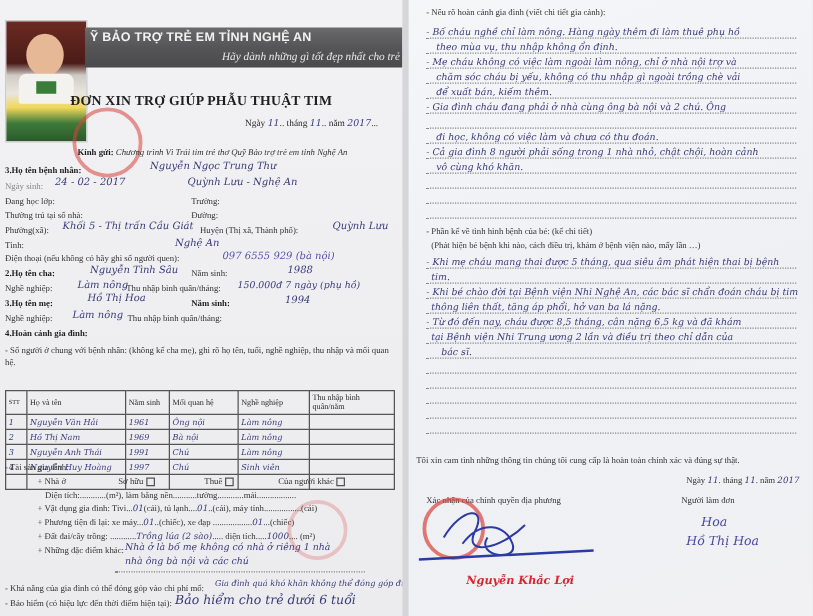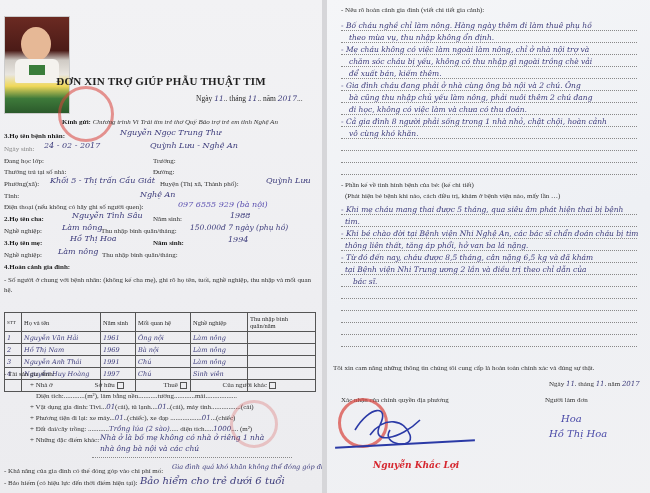--- a/index.html
+++ b/index.html
@@ -37,20 +37,24 @@
 </style>
 </head>
 <body>
 
 <div class="page left">
   <div class="photo">
     <div class="face"></div>
     <div class="shirt"></div>
     <div class="logo"></div>
   </div>
+  <div class="banner">
+    <div class="t1">Ỹ BẢO TRỢ TRẺ EM TỈNH NGHỆ AN</div>
+    <div class="t2">Hãy dành những gì tốt đẹp nhất cho trẻ</div>
+  </div>
   <div class="seal s1"></div>
 
   <div class="title">ĐƠN XIN TRỢ GIÚP PHẪU THUẬT TIM</div>
   <div class="datel">
     <span>Ngày</span>
     <span class="hw">11</span>..
     <span>tháng</span>
     <span class="hw">11</span>..
     <span>năm</span>
     <span class="hw">2017</span>...
@@ -200,21 +204,20 @@
   <div class="rline" style="top:150px;"></div>
   <div class="rline" style="top:162px;"></div>
   <div class="rline" style="top:174px;"></div>
 
   <div class="rhw hw" style="left:14px;top:21px;">- Bố cháu nghề chỉ làm nông. Hàng ngày thêm đi làm thuê phụ hồ</div>
   <div class="rhw hw" style="left:22px;top:33px;">theo mùa vụ, thu nhập không ổn định.</div>
   <div class="rhw hw" style="left:14px;top:45px;">- Mẹ cháu không có việc làm ngoài làm nông, chỉ ở nhà nội trợ và</div>
   <div class="rhw hw" style="left:22px;top:57px;">chăm sóc cháu bị yếu, không có thu nhập gì ngoài trồng chè vải</div>
   <div class="rhw hw" style="left:22px;top:69px;">để xuất bán, kiếm thêm.</div>
   <div class="rhw hw" style="left:14px;top:81px;">- Gia đình cháu đang phải ở nhà cùng ông bà nội và 2 chú. Ông</div>
-  <div class="rhw hw" style="left:22px;top:93px;">bà cũng thu nhập chủ yếu làm nông, phải nuôi thêm 2 chú đang</div>
   <div class="rhw hw" style="left:22px;top:105px;">đi học, không có việc làm và chưa có thu đoán.</div>
   <div class="rhw hw" style="left:14px;top:117px;">- Cả gia đình 8 người phải sống trong 1 nhà nhỏ, chật chội, hoàn cảnh</div>
   <div class="rhw hw" style="left:22px;top:129px;">vô cùng khó khăn.</div>
 
   <div class="rt" style="left:14px;top:181px;">- Phần kể về tình hình bệnh của bé: (kể chi tiết)</div>
   <div class="rt" style="left:18px;top:192px;">(Phát hiện bé bệnh khi nào, cách điều trị, khám ở bệnh viện nào, mấy lần …)</div>
 
   <div class="rline" style="top:214px;"></div>
   <div class="rline" style="top:226px;"></div>
   <div class="rline" style="top:238px;"></div>
@@ -229,21 +232,21 @@
   <div class="rline" style="top:346px;"></div>
 
   <div class="rhw hw" style="left:14px;top:205px;">- Khi mẹ cháu mang thai được 5 tháng, qua siêu âm phát hiện thai bị bệnh</div>
   <div class="rhw hw" style="left:18px;top:217px;">tim.</div>
   <div class="rhw hw" style="left:14px;top:229px;">- Khi bé chào đời tại Bệnh viện Nhi Nghệ An, các bác sĩ chẩn đoán cháu bị tim</div>
   <div class="rhw hw" style="left:18px;top:241px;">thông liên thất, tăng áp phổi, hở van ba lá nặng.</div>
   <div class="rhw hw" style="left:14px;top:253px;">- Từ đó đến nay, cháu được 8,5 tháng, cân nặng 6,5 kg và đã khám</div>
   <div class="rhw hw" style="left:18px;top:265px;">tại Bệnh viện Nhi Trung ương 2 lần và điều trị theo chỉ dẫn của</div>
   <div class="rhw hw" style="left:26px;top:277px;">bác sĩ.</div>
 
-  <div class="rt" style="left:6px;top:364px;">Tôi xin cam năng những thông tin chúng tôi cung cấp là hoàn toàn chính xác và đúng sự thật.</div>
+  <div class="rt" style="left:6px;top:364px;">Tôi xin cam tình những thông tin chúng tôi cung cấp là hoàn toàn chính xác và đúng sự thật.</div>
   <div class="rt" style="left:222px;top:380px;">
     <span>Ngày</span>
     <span class="hw">11</span>.
     <span>tháng</span>
     <span class="hw">11</span>.
     <span>năm</span>
     <span class="hw">2017</span>
   </div>
   <div class="rt" style="left:14px;top:396px;">Xác nhận của chính quyền địa phương</div>
   <div class="rt" style="left:218px;top:396px;">Người làm đơn</div>

